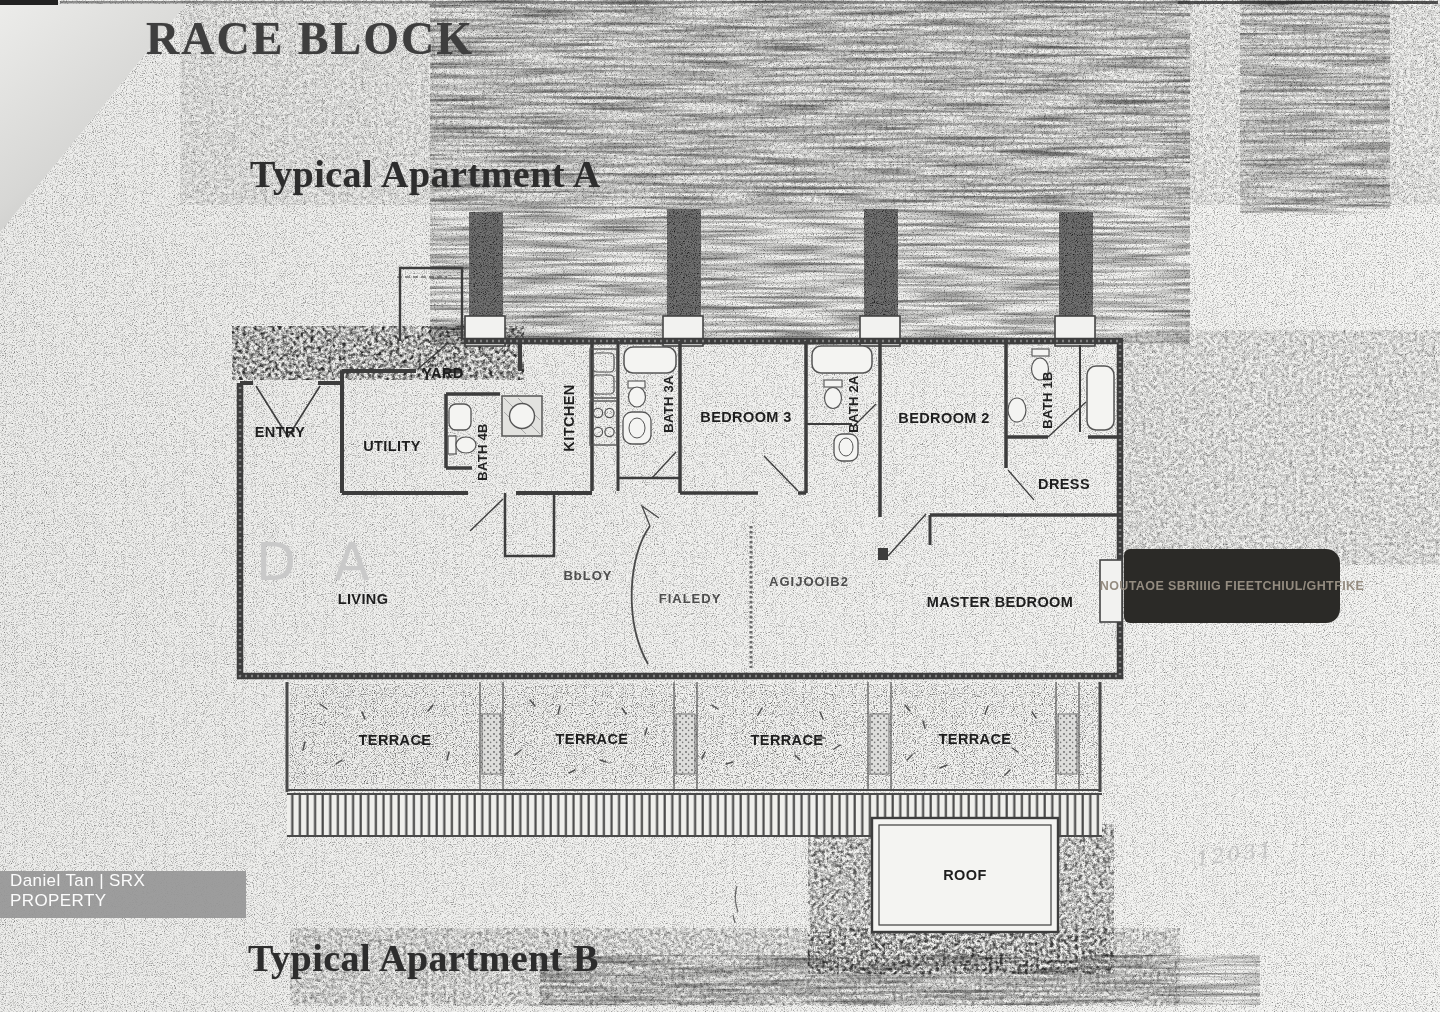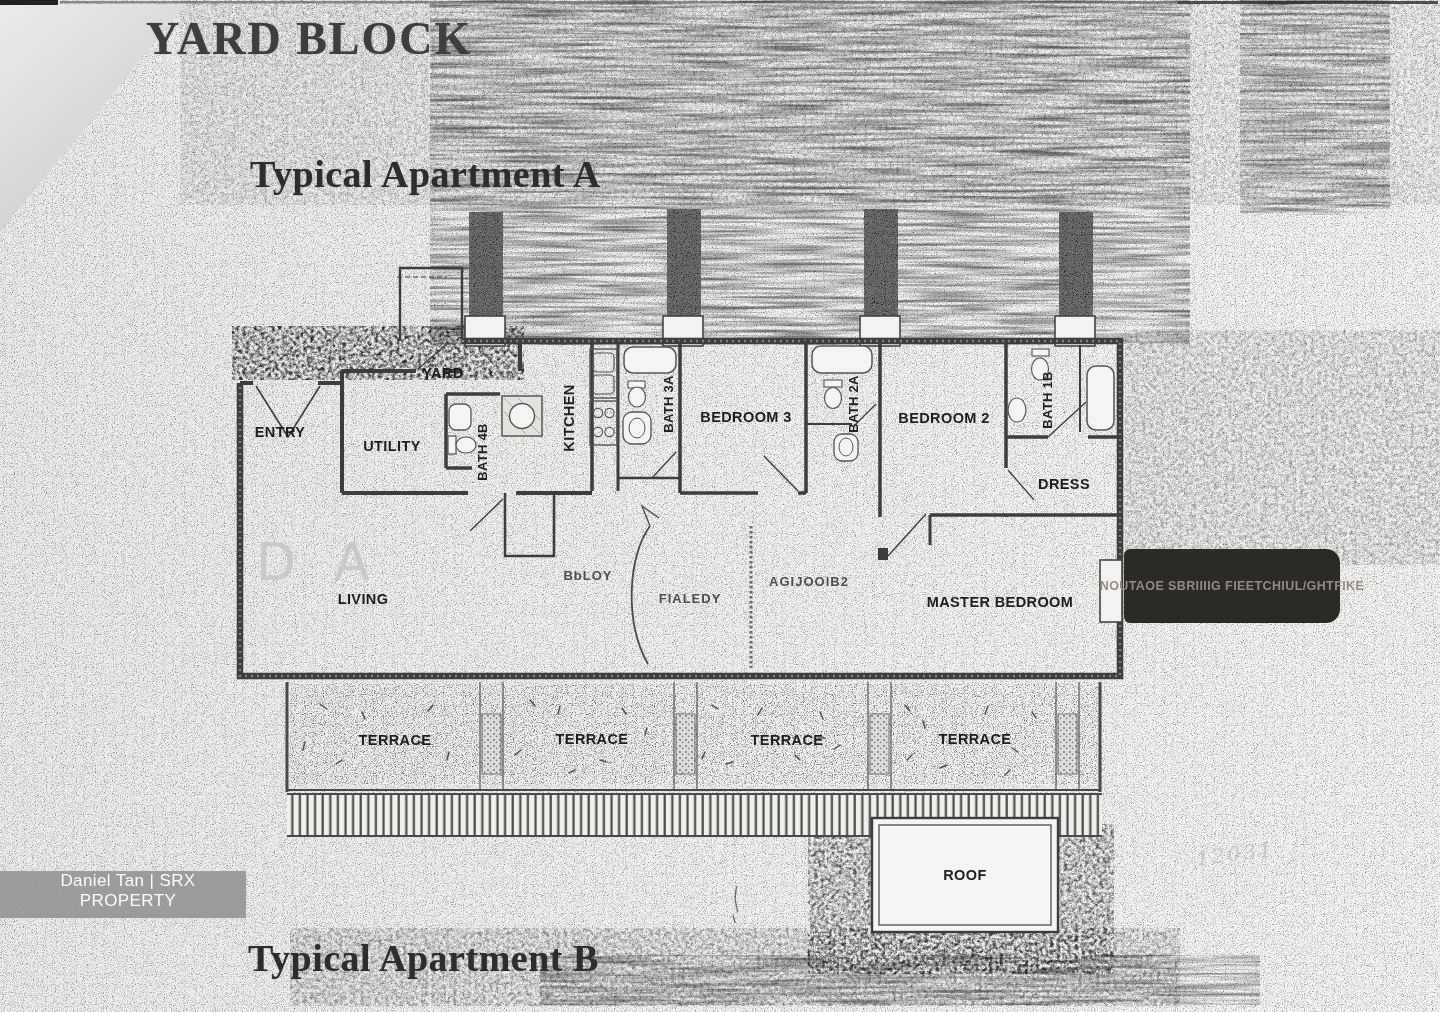--- a/index.html
+++ b/index.html
@@ -13,21 +13,21 @@
                text-shadow:0 0 1px rgba(60,60,60,.4);letter-spacing:.5px;}
   .apt-a{left:250px;top:152px;}
   .apt-b{left:248px;top:936px;}
   .banner{left:1124px;top:549px;width:216px;height:74px;background:#2b2a27;
           border-radius:6px 14px 14px 6px;}
   .banner-text{position:absolute;inset:0;display:flex;align-items:center;justify-content:center;
                color:#948c80;font:700 12.5px "Liberation Sans",sans-serif;letter-spacing:.4px;
                filter:blur(.35px);white-space:nowrap;}
   .watermark{left:0;top:871px;width:246px;height:47px;background:rgba(151,151,151,.93);}
   .watermark-text{position:absolute;left:10px;top:0;line-height:47px;
-                  font:400 17px "Liberation Sans",sans-serif;color:#fcfcfc;letter-spacing:.4px;text-align:center;}
+                  font:400 17px "Liberation Sans",sans-serif;color:#fcfcfc;letter-spacing:.4px;}
   .scribble{left:1196px;top:842px;transform:rotate(-7deg);color:#bcbcbc;
             font:italic 400 20px "DejaVu Serif",serif;opacity:.8;letter-spacing:3px;filter:blur(.4px);}
   svg text{user-select:none;}
   .lbl{font-family:"Liberation Sans",sans-serif;font-weight:700;font-size:14.5px;
        fill:#1e1e1e;letter-spacing:.4px;}
   .lbl-sm{font-family:"Liberation Sans",sans-serif;font-weight:700;font-size:13px;
        fill:#222;letter-spacing:.3px;}
   .garb{font-family:"Liberation Sans",sans-serif;font-weight:700;font-size:13px;
        fill:#3a3a3a;letter-spacing:1px;opacity:.88;}
   .ghost{font-family:"DejaVu Sans",sans-serif;font-weight:400;font-size:52px;fill:#c9c9c9;}
@@ -254,21 +254,21 @@
     <text class="garb" x="690" y="603">FIALEDY</text>
     <text class="garb" x="809" y="586">AGIJOOIB2</text>
     <text class="lbl" x="395" y="745">TERRACE</text>
     <text class="lbl" x="592" y="744">TERRACE</text>
     <text class="lbl" x="787" y="745">TERRACE</text>
     <text class="lbl" x="975" y="744">TERRACE</text>
     <text class="lbl" x="965" y="880">ROOF</text>
   </g>
 </svg>
 
-<div class="abs title">YARD BLOCK</div>
+<div class="abs title">RACE BLOCK</div>
 <div class="abs apt-heading apt-a">Typical Apartment A</div>
 <div class="abs apt-heading apt-b">Typical Apartment B</div>
 
 <div class="abs banner">
   <div class="banner-text">NOUTAOE SBRIIIIG FIEETCHIUL/GHTFIKE</div>
 </div>
 
 <div class="abs watermark">
   <div class="watermark-text">Daniel Tan | SRX PROPERTY</div>
 </div>

